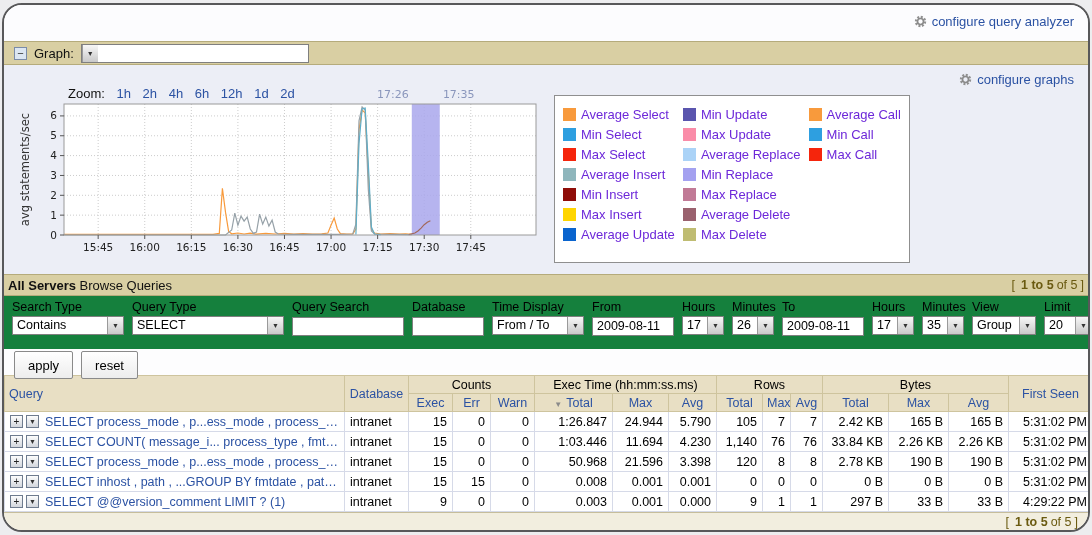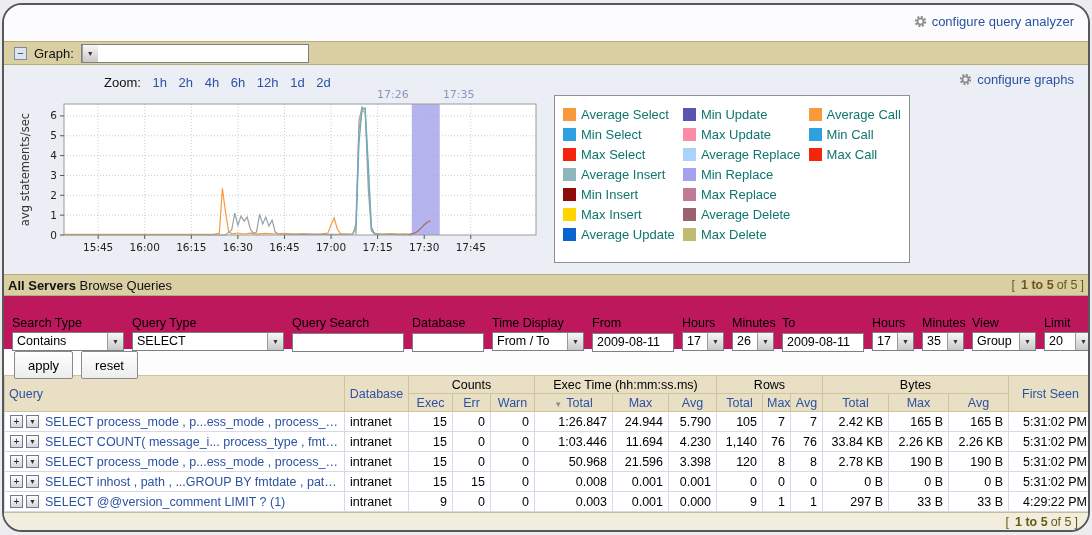--- a/index.html
+++ b/index.html
@@ -18,38 +18,38 @@
   .graph-bar { height:24px; display:flex; align-items:center; padding-left:10px; gap:7px; font-size:13px; color:#111; }
   .collapse-box { width:13px; height:13px; background:#DCE6F2; border:1px solid #7A8BA8; color:#333;
     font-size:11px; line-height:10px; text-align:center; cursor:pointer; display:inline-block; }
   
   .csel { display:flex; align-items:stretch; background:#fff; border:1px solid #7F7F7F; height:19px; cursor:pointer; }
   .csel .sel-text { flex:1; font-size:12.5px; padding:1px 4px; white-space:nowrap; overflow:hidden; color:#000; }
   .csel .sel-btn { width:16px; background:linear-gradient(#F7F7F7,#C9C9C9); border-left:1px solid #9A9A9A;
     font-size:7px; color:#333; display:flex; align-items:center; justify-content:center; }
   
   .graph-body { height:209px; background:#ECEEF6; position:relative; }
-  .zoom-row { position:absolute; left:64px; top:10px; font-size:13px; color:#111;margin-left:36px; }
+  .zoom-row { position:absolute; left:64px; top:21px; font-size:13px; color:#111; }
   .zoom-row .zl { margin-left:8px; }
   .cfg-graphs { position:absolute; right:14px; top:7px; font-size:13px; display:flex; align-items:center; gap:5px; }
   #chart-svg { position:absolute; left:14px; top:22px; }
   svg text { font-family:"DejaVu Sans", sans-serif; }
   .legend { position:absolute; left:550px; top:30px; width:356px; height:168px; background:#FFFFFF;
     border:1px solid #8F8F8F; padding:8px 6px 6px 8px;
     display:grid; grid-auto-flow:column; grid-template-rows:repeat(7,20px); grid-template-columns:repeat(3,auto);
-    column-gap:6px; font-size:13px; color:#0f766e; }
+    column-gap:6px; font-size:13px; color:#6d28d9; }
   .lg-item { display:flex; align-items:center; gap:5px; white-space:nowrap; }
   .lg-sw { width:13px; height:13px; display:inline-block; flex:0 0 13px; }
   
   .browse-bar { height:22px; display:flex; align-items:center; justify-content:space-between; padding:0 4px; font-size:13px; color:#111; }
   .pg { color:#6A5A10; font-size:12.5px; white-space:nowrap; }
   .pg b { margin:0 3px; }
   .pg .sp { margin-right:3px; }
   
-  .filter-area { background:#be185d; height:53px; padding:20px 0 0 8px; display:flex; flex-wrap:nowrap; }
+  .filter-area { background:#15803d; height:53px; padding:4px 0 0 8px; display:flex; flex-wrap:nowrap; }
   .field { margin-right:8px; flex:0 0 auto; }
   .f-label { font-size:12.5px; color:#000; margin-bottom:2px; white-space:nowrap; }
   .ctl-input { height:19px; border:1px solid #7F7F7F; font-size:12.5px; padding:0 4px; width:100%;
     font-family:"Liberation Sans", sans-serif; }
   
   .btn-row { background:#FDFDFE; height:26px; padding:2px 0 0 10px; display:flex; gap:8px; }
   .btn { height:28px; padding:0 13px; background:linear-gradient(#FFFFFF,#EDEDED); border:1px solid #8A8A8A;
     font-size:13px; color:#000; border-radius:2px; cursor:pointer; font-family:"Liberation Sans", sans-serif; }
   
   table.qtable { width:100%; border-collapse:collapse; table-layout:fixed; font-size:12.5px; }

